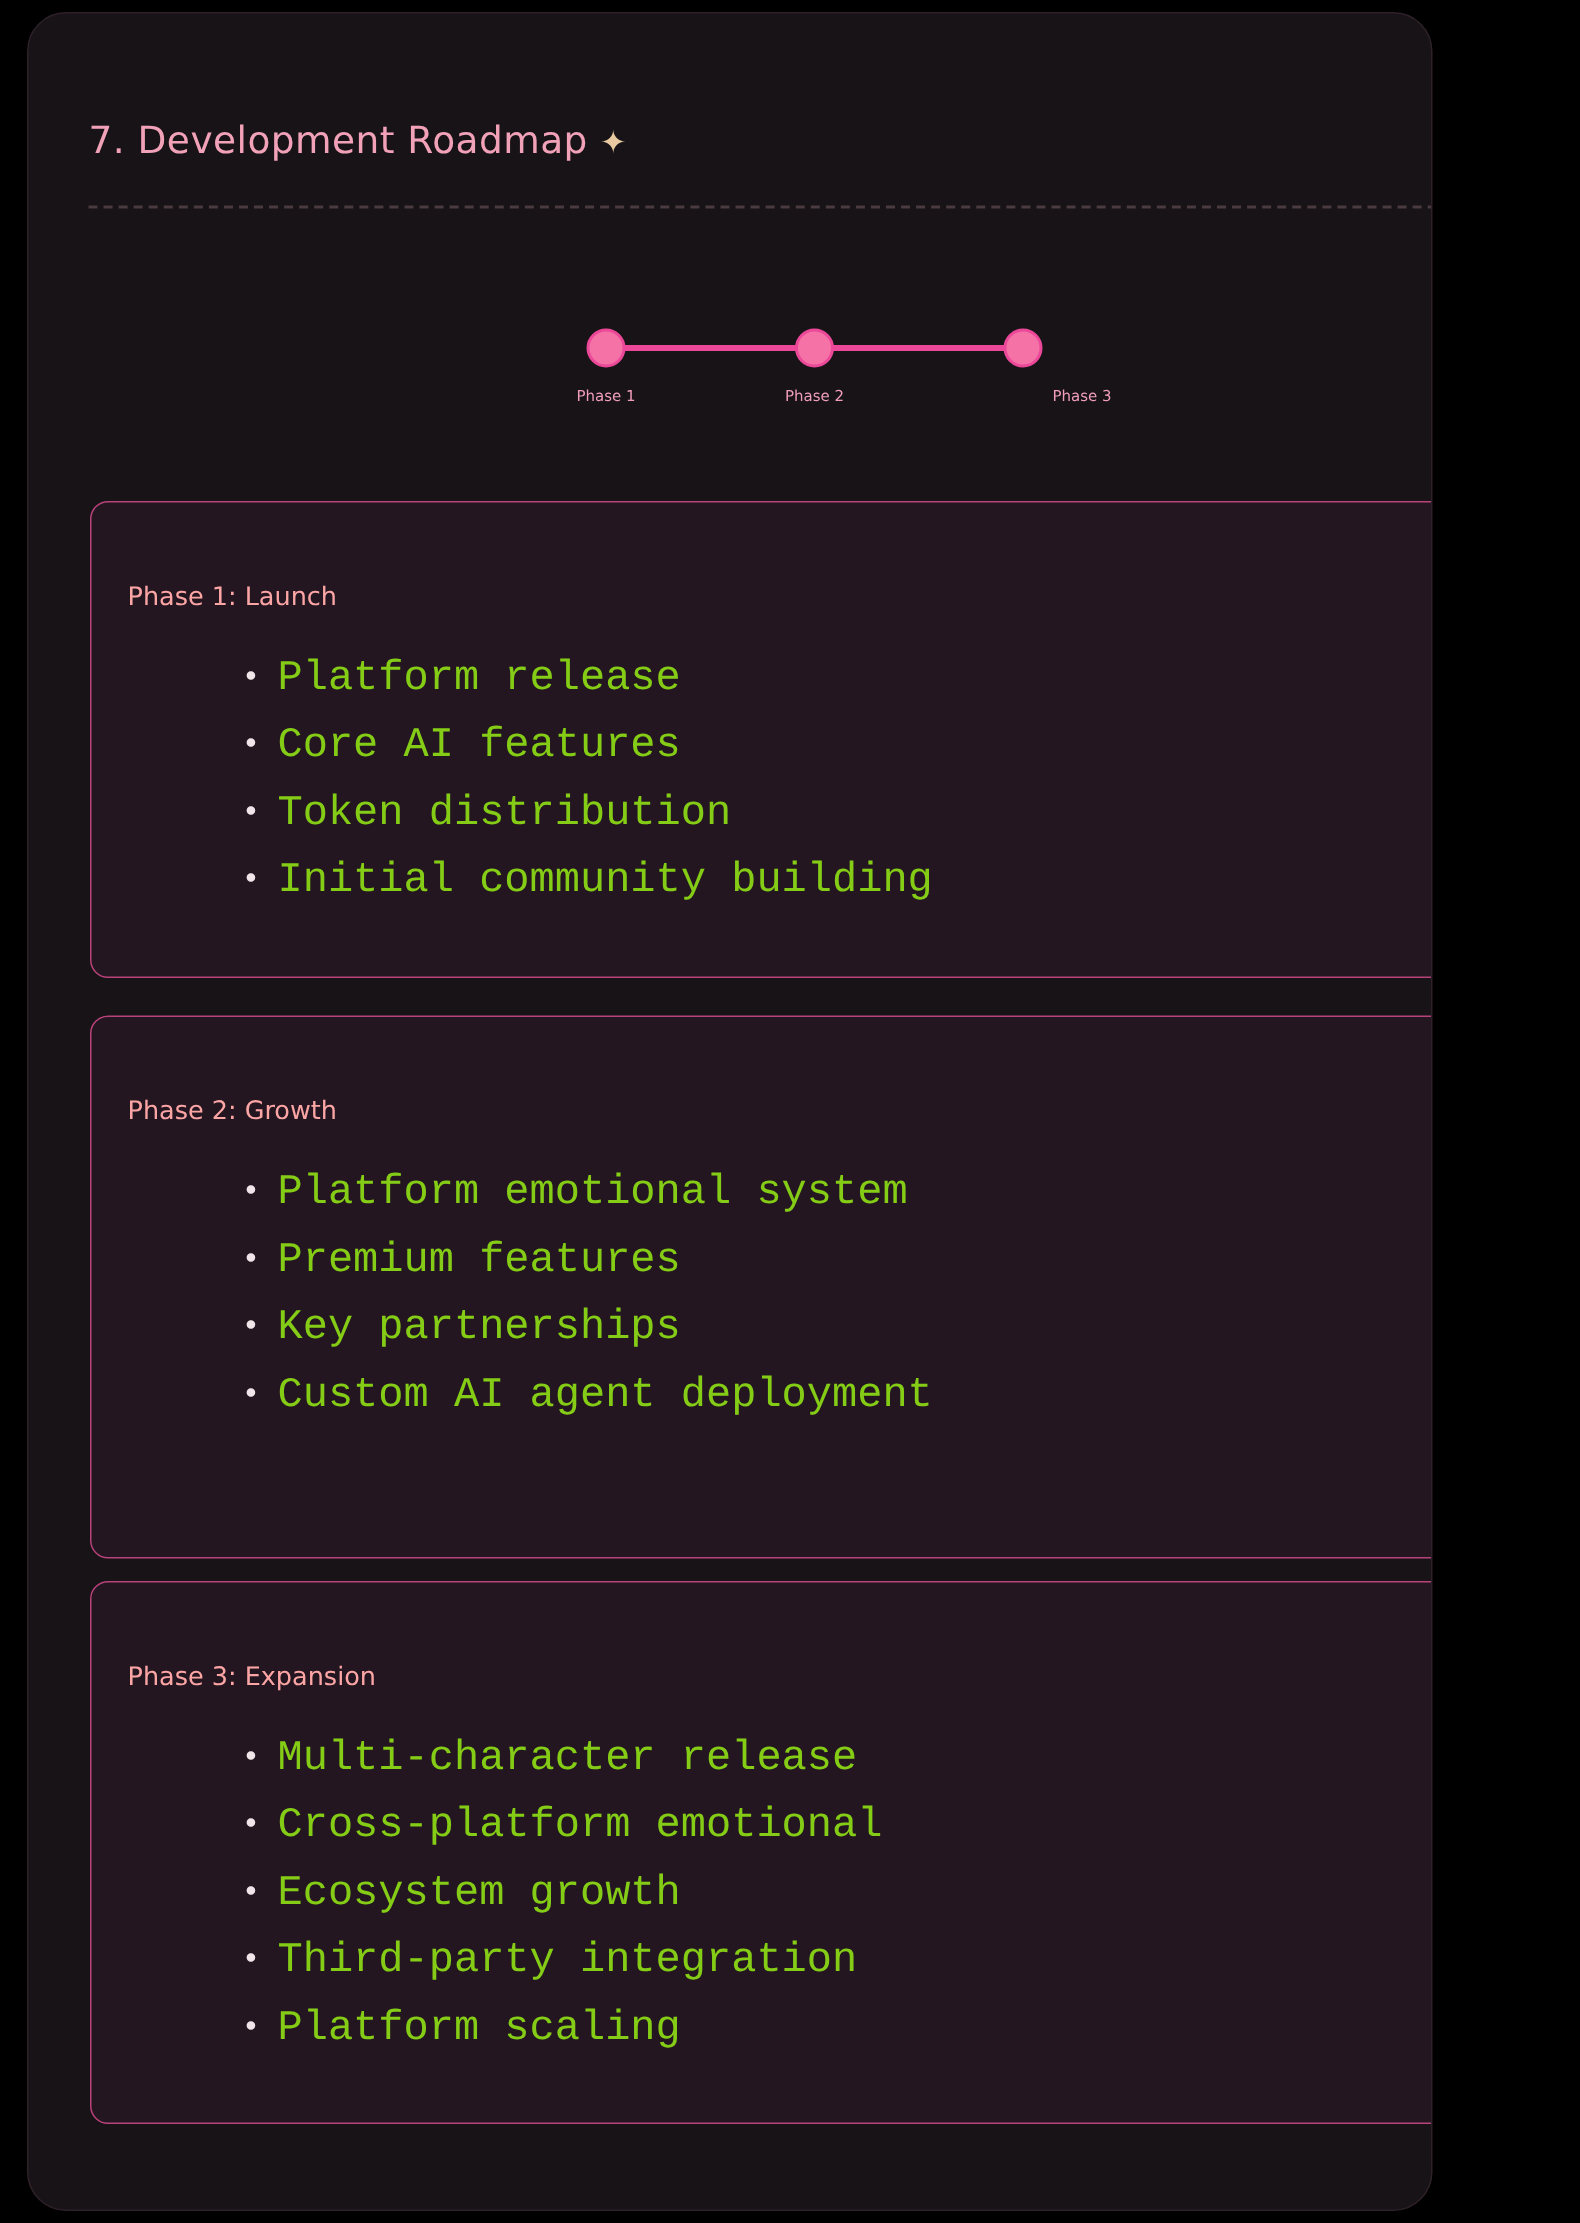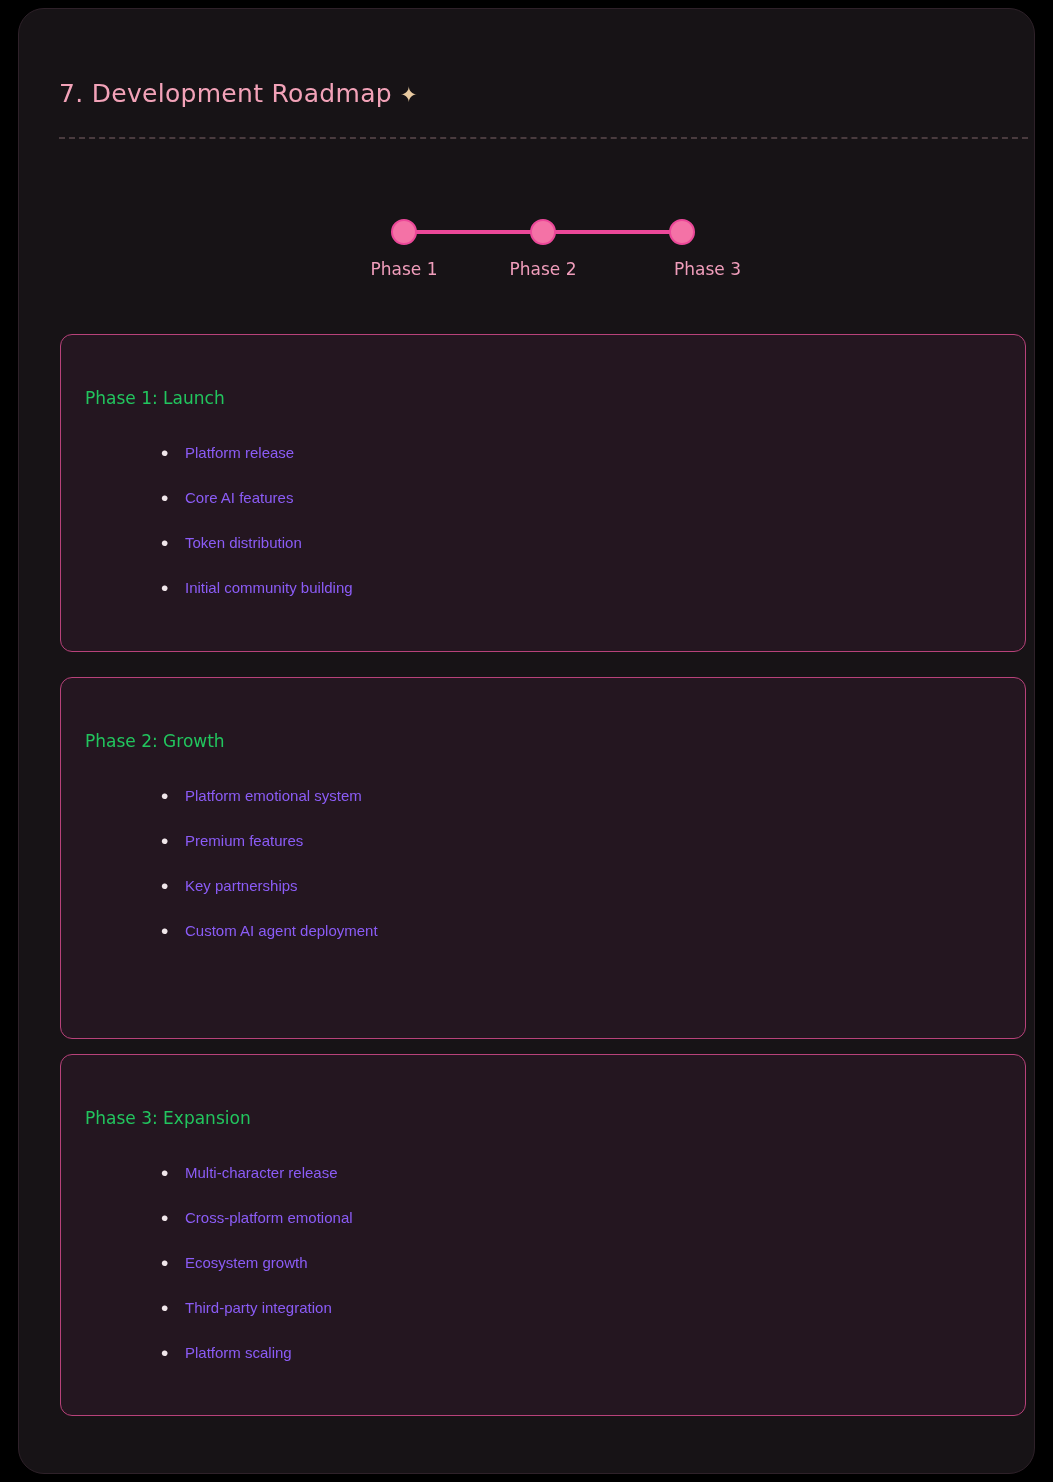--- a/index.html
+++ b/index.html
@@ -10,21 +10,21 @@
   body {
     width: 1053px;
     height: 1482px;
     font-family: "DejaVu Sans", sans-serif;
     overflow: hidden;
   }
   .page {
     position: absolute;
     left: 18px;
     top: 8px;
-    width: 1017px;
+    width: 937px;
     height: 1466px;
     background: #171316;
     border: 1px solid #2e2129;
     border-radius: 26px;
     box-sizing: border-box;
     overflow: hidden;
   }
   .section-title {
     position: absolute;
     left: 40px;
@@ -73,21 +73,21 @@
     border: 2px solid #ec4899;
     top: 5px;
     box-sizing: border-box;
   }
   .node.n1 { left: 17px; }
   .node.n2 { left: 156px; }
   .node.n3 { left: 295px; }
   .node-label {
     position: absolute;
     top: 45px;
-    font-size: 17px;
+    font-size: 10px;
     color: #f09dbb;
     text-align: center;
     width: 90px;
     font-family: "DejaVu Sans", sans-serif;
   }
   .node-label.l1 { left: -15px; }
   .node-label.l2 { left: 124px; }
   .node-label.l3 { left: 277px; text-align: right; }
 
   
@@ -102,39 +102,39 @@
   }
   .card.c1 { top: 325px; height: 318px; }
   .card.c2 { top: 668px; height: 362px; }
   .card.c3 { top: 1045px; height: 362px; }
 
   .card-title {
     position: absolute;
     left: 24px;
     top: 53px;
     font-size: 17px;
-    color: #22c55e;
+    color: #fca5a5;
     font-family: "DejaVu Sans", sans-serif;
   }
   .card-list {
     position: absolute;
     left: 96px;
     top: 95px;
     right: 30px;
     margin: 0;
     padding: 0;
     list-style: none;
   }
   .card-list li {
     position: relative;
-    font-size: 15px;
-    color: #8b5cf6;
+    font-size: 28px;
+    color: #84cc16;
     line-height: 45px;
     padding-left: 28px;
-    font-family: Liberation Sans, sans-serif;
+    font-family: Liberation Mono, monospace;
     white-space: nowrap;
   }
   .card-list li::before {
     content: "\2022";
     position: absolute;
     left: 4px;
     top: 0;
     color: #f0e6ea;
     font-size: 21px;
   }

